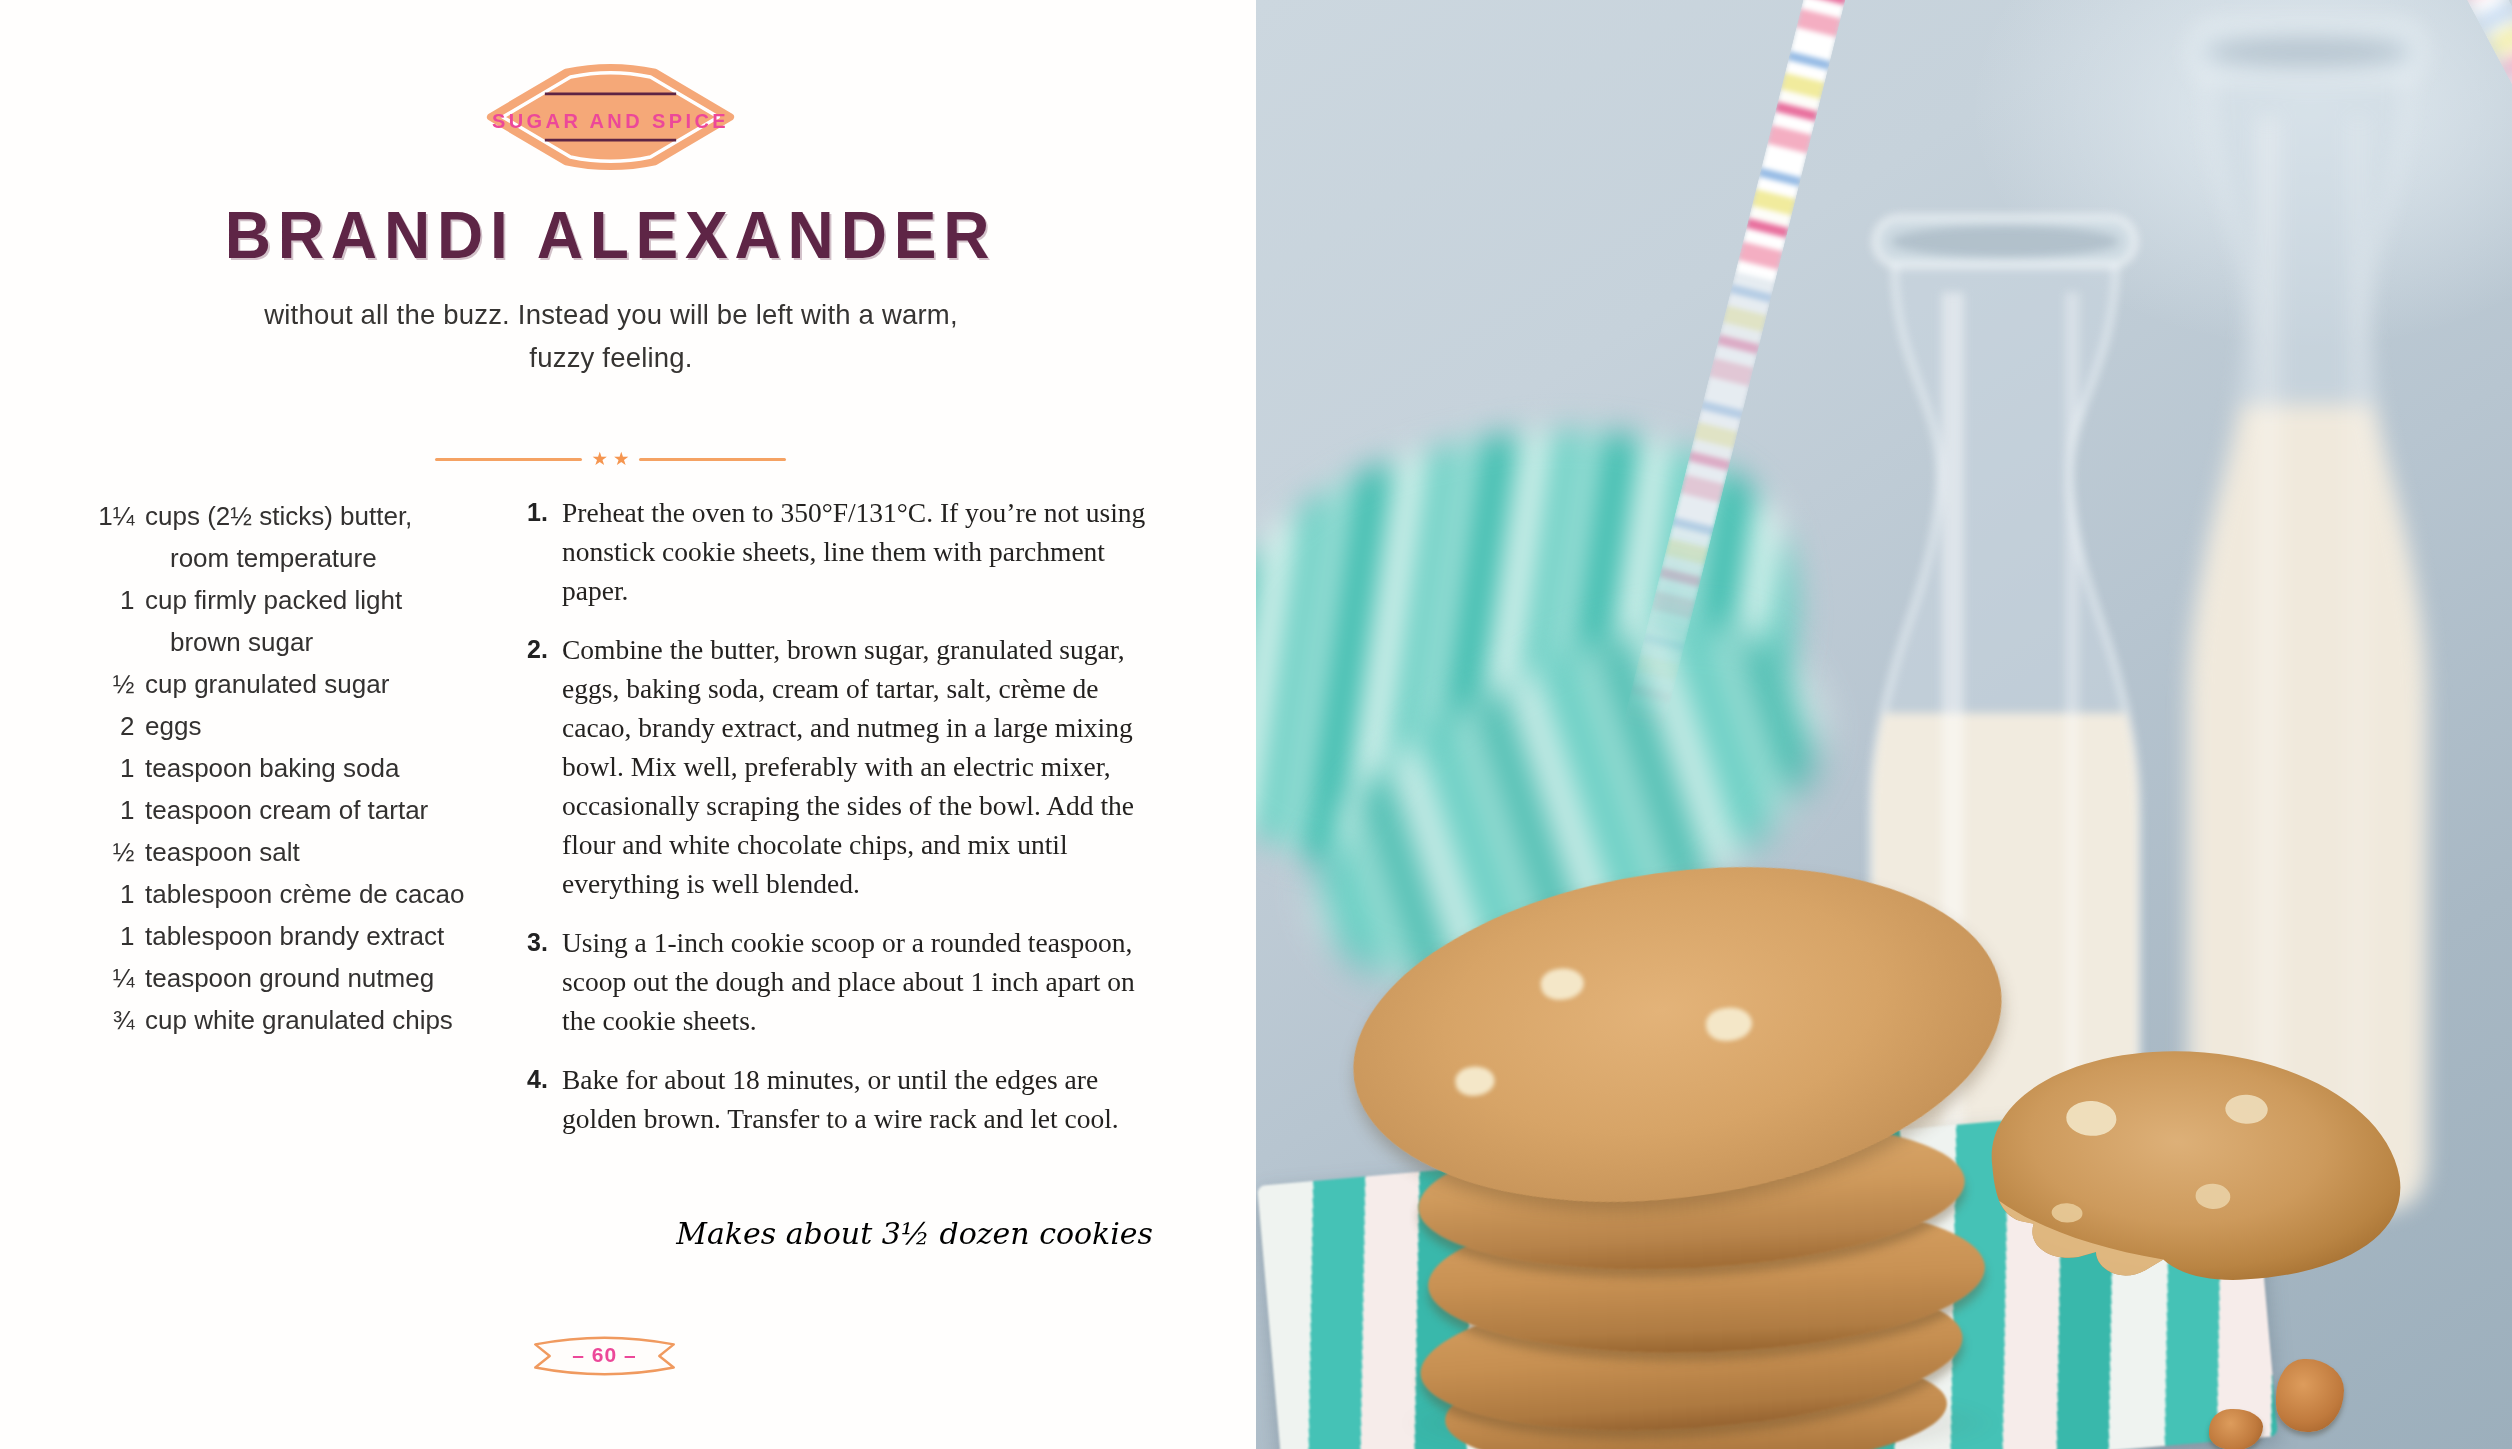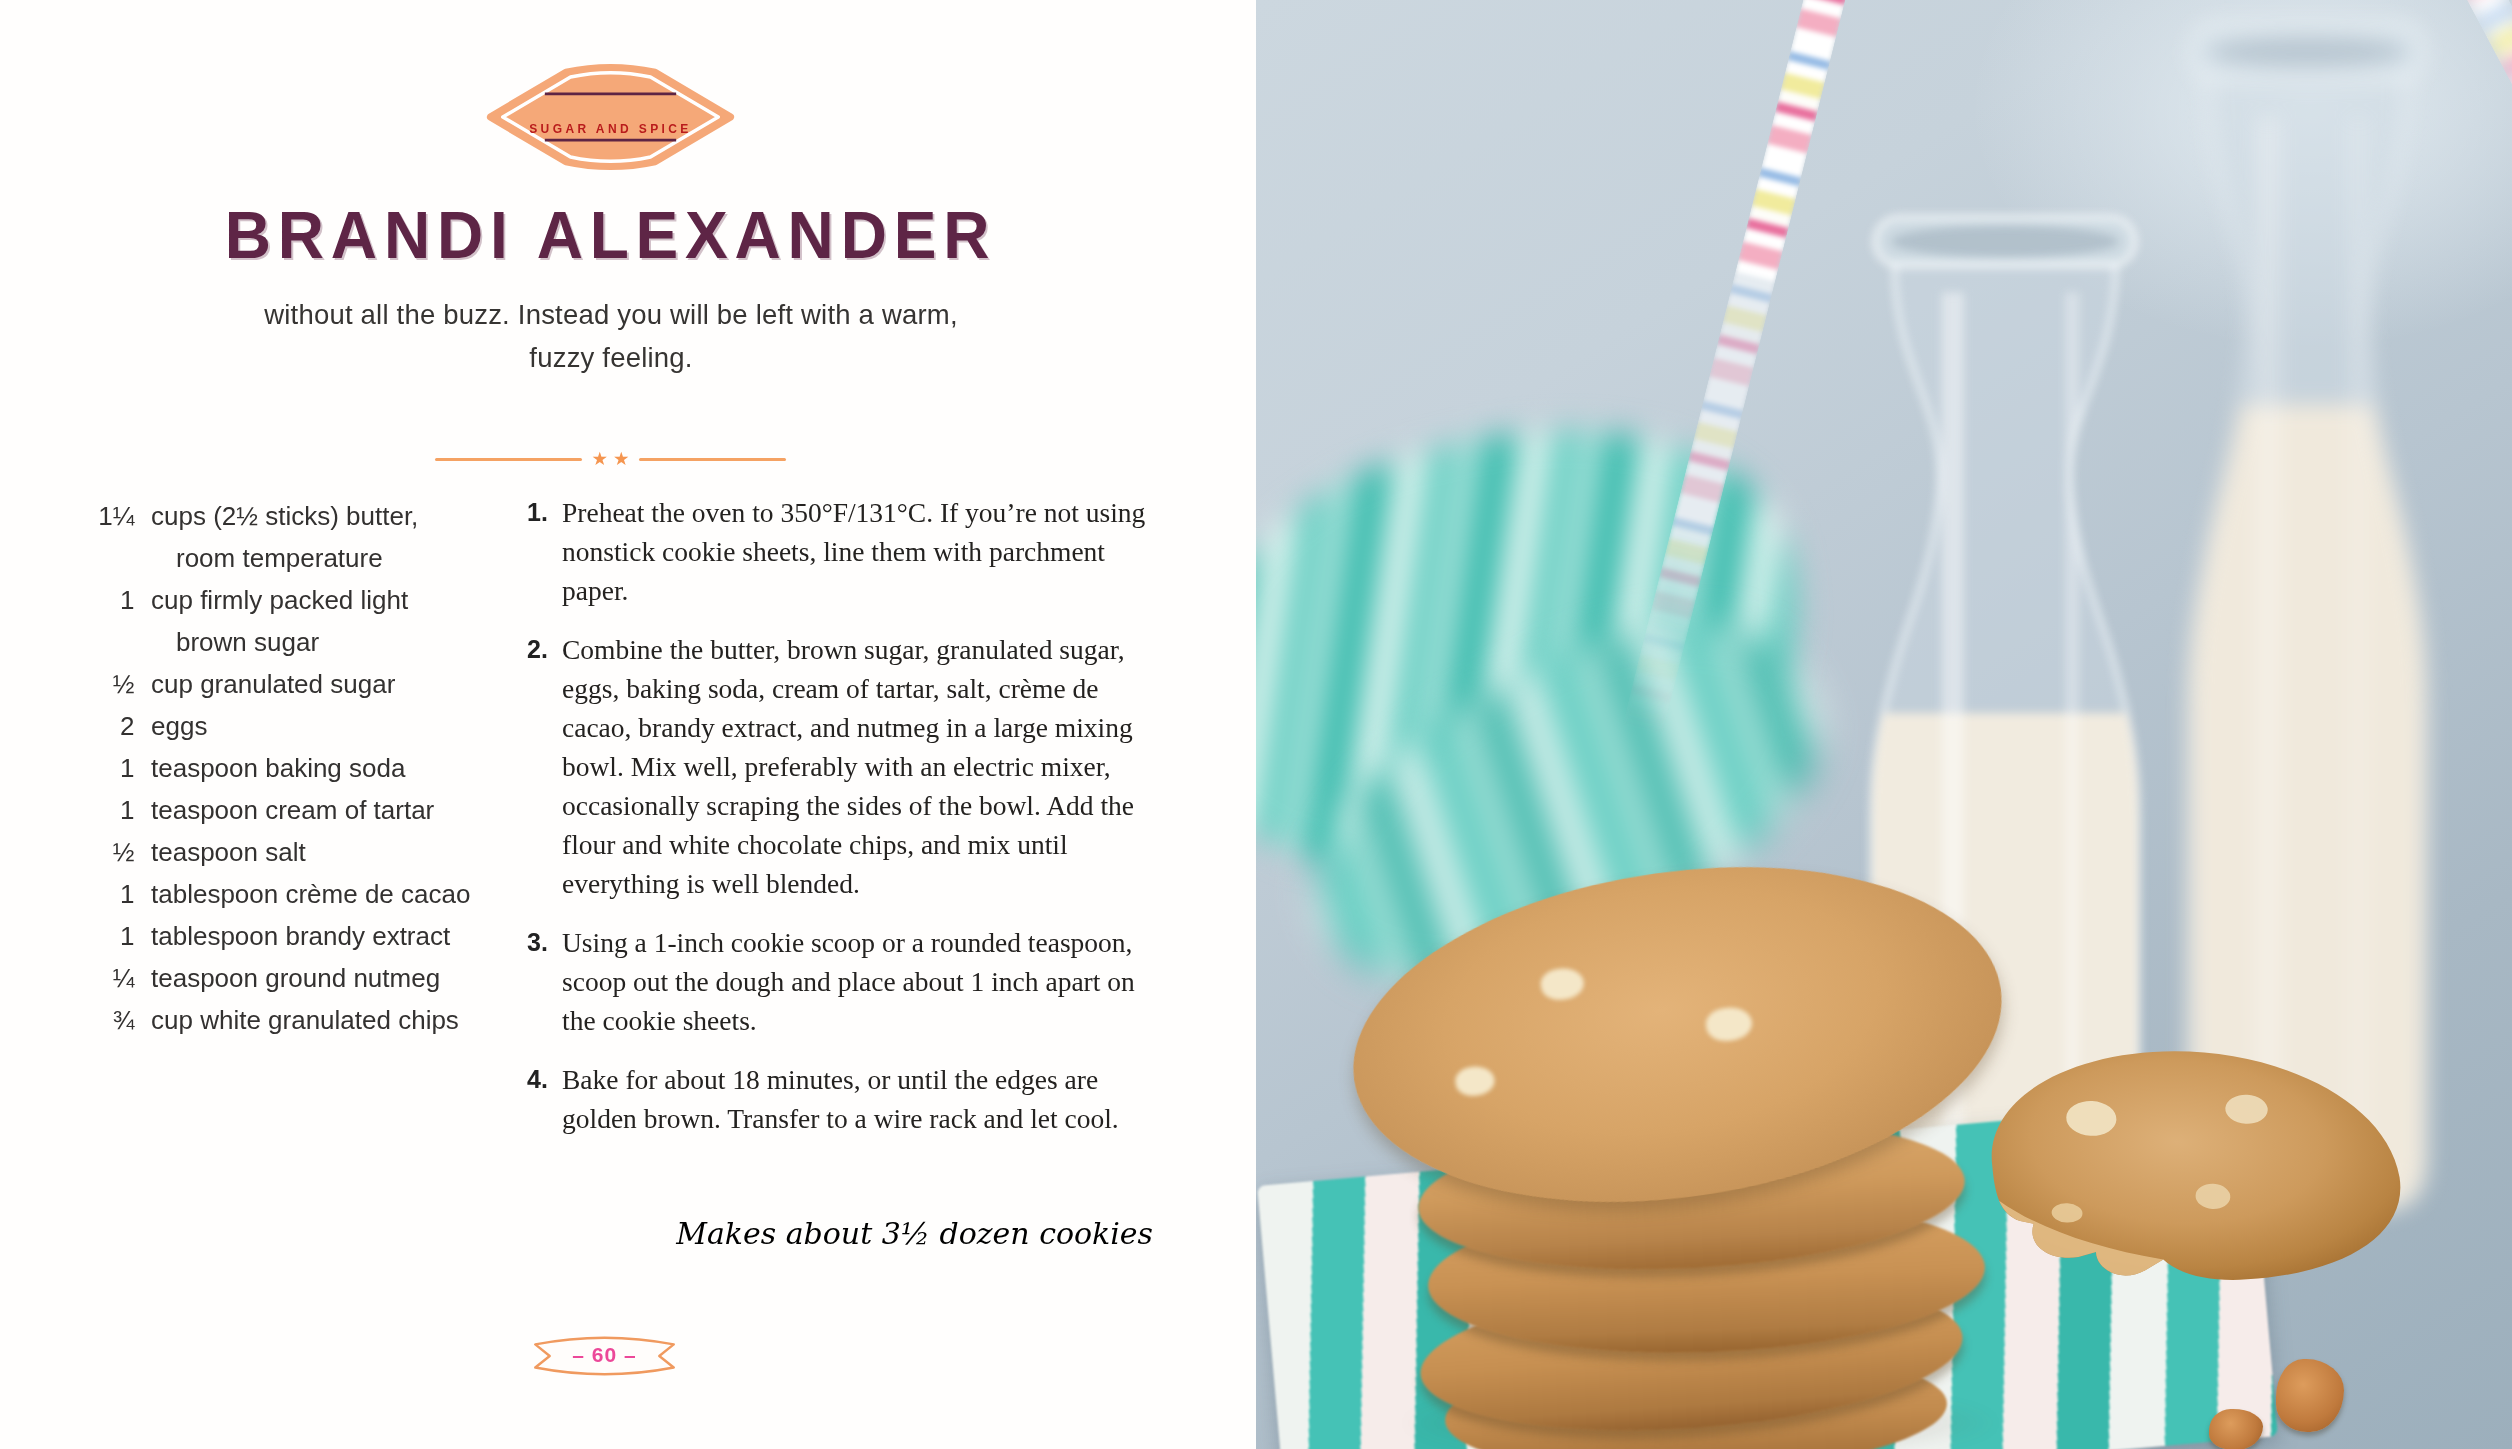--- a/index.html
+++ b/index.html
@@ -9,44 +9,44 @@
     background:#ffffff;
     font-family:"Liberation Sans", sans-serif;
   }
 
   
   .page { position:absolute; left:0; top:0; width:1256px; height:1449px; background:#fffefd; }
 
   .badge-wrap { position:absolute; left:485px; top:54px; width:251px; height:126px; }
   .badge-wrap svg { position:absolute; left:0; top:0; }
   .badge-label {
-    position:absolute; left:0; top:12px; width:251px; height:126px;
+    position:absolute; left:0; top:4px; width:251px; height:126px;
     display:flex; align-items:center; justify-content:center;
-    font-size:12px; font-weight:bold; letter-spacing:3.4px; color:#b91c1c;
+    font-size:20px; font-weight:bold; letter-spacing:3.4px; color:#ec4899;
   }
 
   .recipe-title {
     position:absolute; left:0; top:197px; width:1221px; text-align:center;
     font-size:64px; font-weight:bold; letter-spacing:6.8px; color:#5e2546;
     transform:scaleY(1.04); transform-origin:top center;
     text-shadow:1.9px 1.9px 0 rgba(94,37,70,0.28);
     white-space:nowrap;
   }
 
   .desc { position:absolute; left:128px; top:293px; width:966px; text-align:center;
     font-size:27.5px; line-height:43px; color:#363432; letter-spacing:0.2px; }
 
   .divider { position:absolute; left:0; top:450px; width:1221px;
     display:flex; align-items:center; justify-content:center; gap:9.7px; }
   .divider .line { width:147px; height:2.9px; background:#f5a263; border-radius:1.9px; }
   .divider .star { color:#f5954f; font-size:18.4px; line-height:1; }
 
   .ingredients { position:absolute; left:81px; top:495px; width:396px;
     font-size:26px; line-height:42px; color:#333130; }
-  .ing { display:flex;gap:6px; }
+  .ing { display:flex; }
   .ing .qty { width:64px; text-align:right; flex:0 0 64px; padding-right:10.6px; }
   .ing .itx { flex:1; padding-left:25px; text-indent:-25px; }
 
   .steps { position:absolute; left:527px; top:493px; width:633px; color:#242220; }
   .step { display:flex; margin-bottom:20px; }
   .step .num { flex:0 0 35px; font-weight:bold; font-size:25px; line-height:39px;
     color:#222; font-family:"Liberation Sans", sans-serif; }
   .step .stx { flex:1; font-family:"Liberation Serif", serif; font-size:27.5px; line-height:39px; }
 
   .yield-note { position:absolute; left:527px; top:1216px; width:626px; text-align:right;

